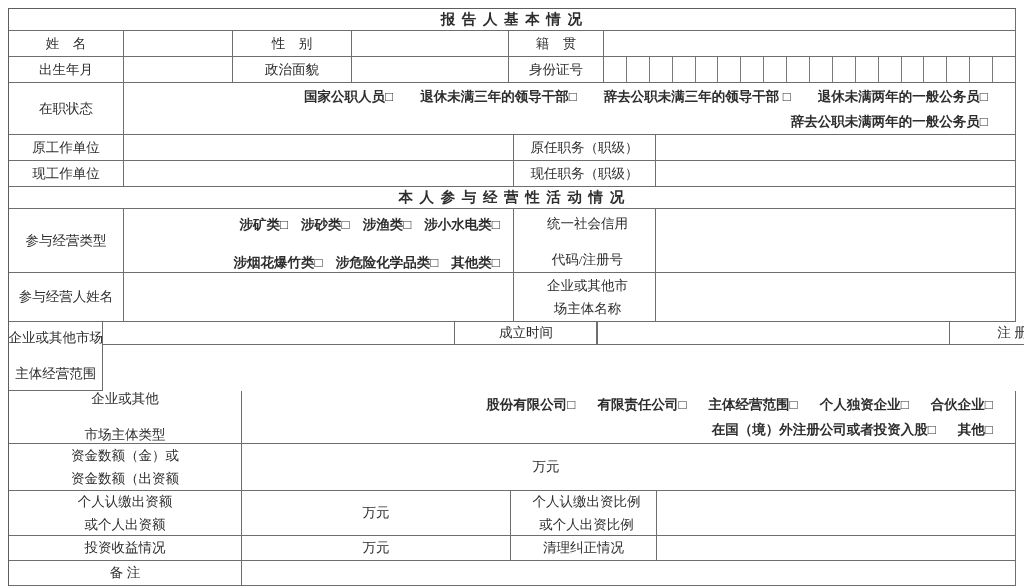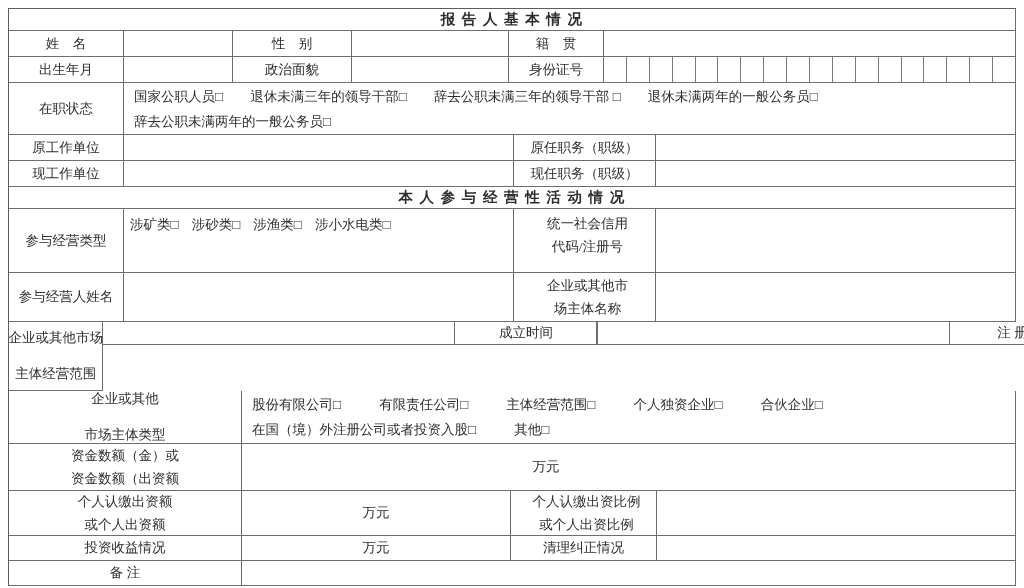--- a/index.html
+++ b/index.html
@@ -31,26 +31,26 @@
   .h49{height:49px}.h69{height:69px}.h23{height:23px}.h53{height:53px}
   .h47{height:47px}.h45{height:45px}.h25{height:25px}
   
   .w115{width:115px}.w109{width:109px}.w119{width:119px}.w157{width:157px}
   .w95{width:95px}.w390{width:390px}.w142{width:142px}.w153{width:153px}
   .w233{width:233px}.w269{width:269px}.w146{width:146px}.w352{width:352px}
   .title-cell {
     font-weight:bold; font-size:14.5px; letter-spacing:1.5px;
   }
   
-  .optcell { flex-direction:column; align-items:flex-start; justify-content:center; }
+  .optcell { flex-direction:column; align-items:flex-end; justify-content:center;font-weight:bold; }
   .optline { line-height:25px; }
   .gap-lg .opt { margin-right:27px; }
-  .gap-md .opt { margin-right:38px; }
+  .gap-md .opt { margin-right:22px; }
   .gap-sm .opt { margin-right:13px; }
-  .topalign { justify-content:flex-start; padding-top:3px; }
+  .topalign { justify-content:flex-start; padding-top:3px;gap:13px; }
   
   .idgrid { padding:0; align-items:stretch; justify-content:flex-start; display:flex; }
   .id-box { flex:1 1 auto; border-right:1px solid #7a7a7a; }
   .id-box:last-child { border-right:none; }
   
   .wy-offset { justify-content:center; padding-right:165px; }
   .lh23 { line-height:23px; }
   .lh24 { line-height:24px;gap:12px; }
 </style>
 </head>
@@ -122,20 +122,21 @@
   </div>
 
   <div class="r">
     <div class="c fill h22 title-cell">本 人 参 与 经 营 性 活 动 情 况</div>
   </div>
 
   <div class="r">
     <div class="c w115 h64">参与经营类型</div>
     <div class="c w390 h64 optcell padl6 gap-sm topalign">
       <div class="optline"><span class="opt">涉矿类□</span><span class="opt">涉砂类□</span><span class="opt">涉渔类□</span><span class="opt">涉小水电类□</span></div>
+      <div class="optline"><span class="opt">涉烟花爆竹类□</span><span class="opt">涉危险化学品类□</span><span class="opt">其他类□</span></div>
     </div>
     <div class="c w142 h64 two alignl padl6 topalign lh23">
       <div>统一社会信用</div>
       <div>代码/注册号</div>
     </div>
     <div class="c fill h64"></div>
   </div>
 
   <div class="r">
     <div class="c w115 h49">参与经营人姓名</div>

